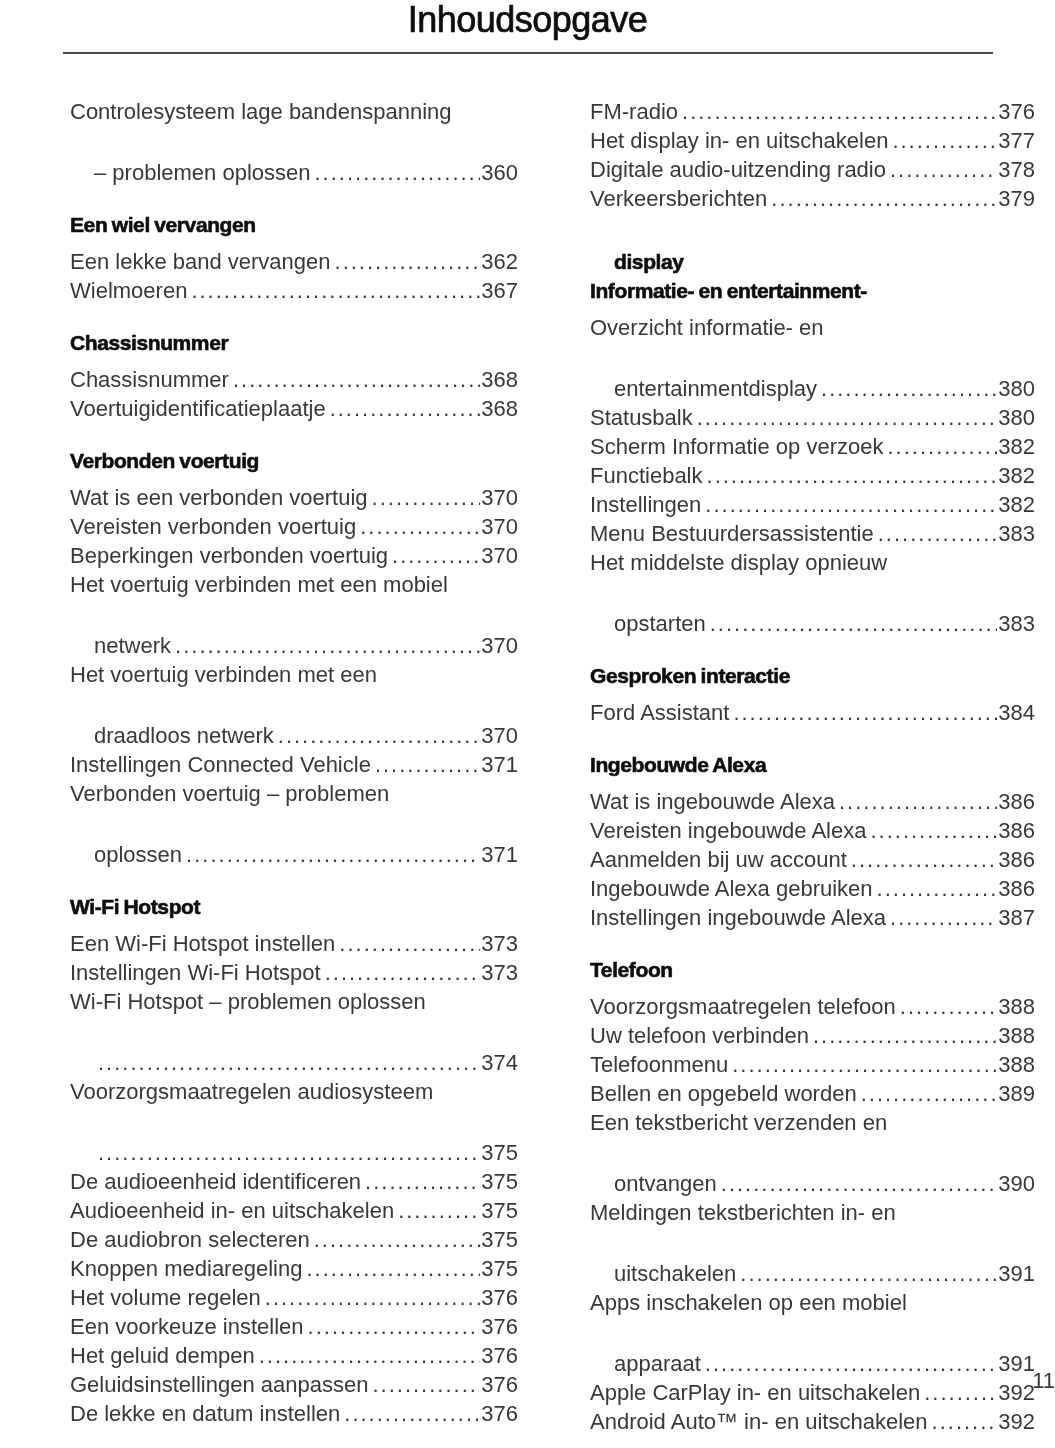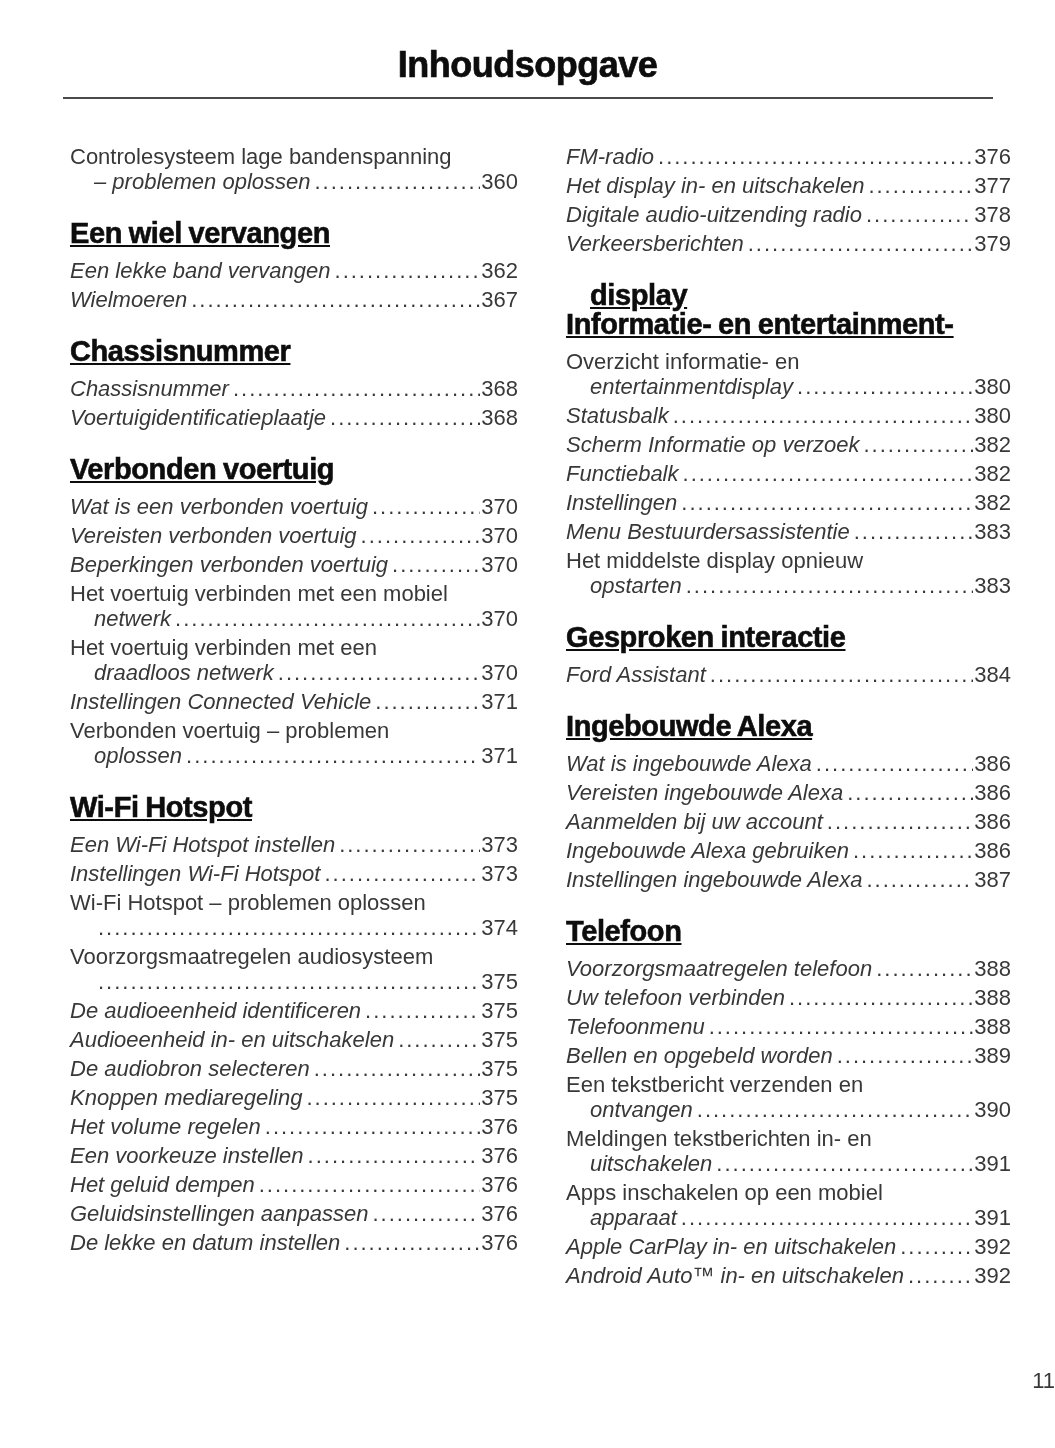--- a/index.html
+++ b/index.html
@@ -10,65 +10,63 @@
     font-family: "Liberation Sans", sans-serif;
   }
   .page {
     position: relative;
     width: 1055px; height: 1448px;
     background: var(--bg, #ffffff);
     overflow: hidden;
   }
   .title {
     margin: 0;
-    padding-top: 45px;
     text-align: center;
     font-size: 36px;
-    font-weight: 700;
+    font-weight: 400;
     letter-spacing: -0.5px;
     line-height: 1.1;
     color: var(--heading, #0d0d0d);
     -webkit-text-stroke: 0.7px currentColor;
   }
   .rule {
     height: 0;
     border-top: 2px solid var(--rule, #4a4a4a);
     margin: 12px 62px 0 63px;
   }
   .columns {
     display: flex;
     padding: 45px 40px 0 70px;
-    gap: 48px;
+    gap: 72px;
   }
   .col  { flex: 0 0 448px; width: 448px; }
   .col.right { flex: 0 0 445px; width: 445px; }
 
   .toc-heading {
     margin: 25px 0 10px 0;
-    font-size: 29px;
+    font-size: 21px;
     font-weight: 800;
     line-height: 29px;
     letter-spacing: -0.4px;
     word-spacing: -1px;
     color: var(--heading, #0d0d0d);
-    text-decoration: underline;
     -webkit-text-stroke: 0.6px currentColor;
   }
   .h-line { white-space: nowrap; }
 
   .toc-entry {
     margin: 0 0 4px 0;
     font-size: 22px;
     line-height: 25px;
     color: var(--text, #383838);
   }
   .e-line { display: flex; align-items: baseline; }
   .e-line.plain { display: block; white-space: nowrap; }
-  .indent { padding-left: 24px; }
-  .e-text { flex: 0 0 auto; white-space: nowrap; font-style: italic; }
+  .indent { padding-left: 24px; margin-top: 36px; }
+  .e-text { flex: 0 0 auto; white-space: nowrap; }
   .leader {
     flex: 1 1 auto;
     min-width: 0;
     overflow: hidden;
     white-space: nowrap;
     margin: 0 1px 0 4px;
     letter-spacing: 2px;
   }
   .leader::after {
     content: "....................................................................................................................";

